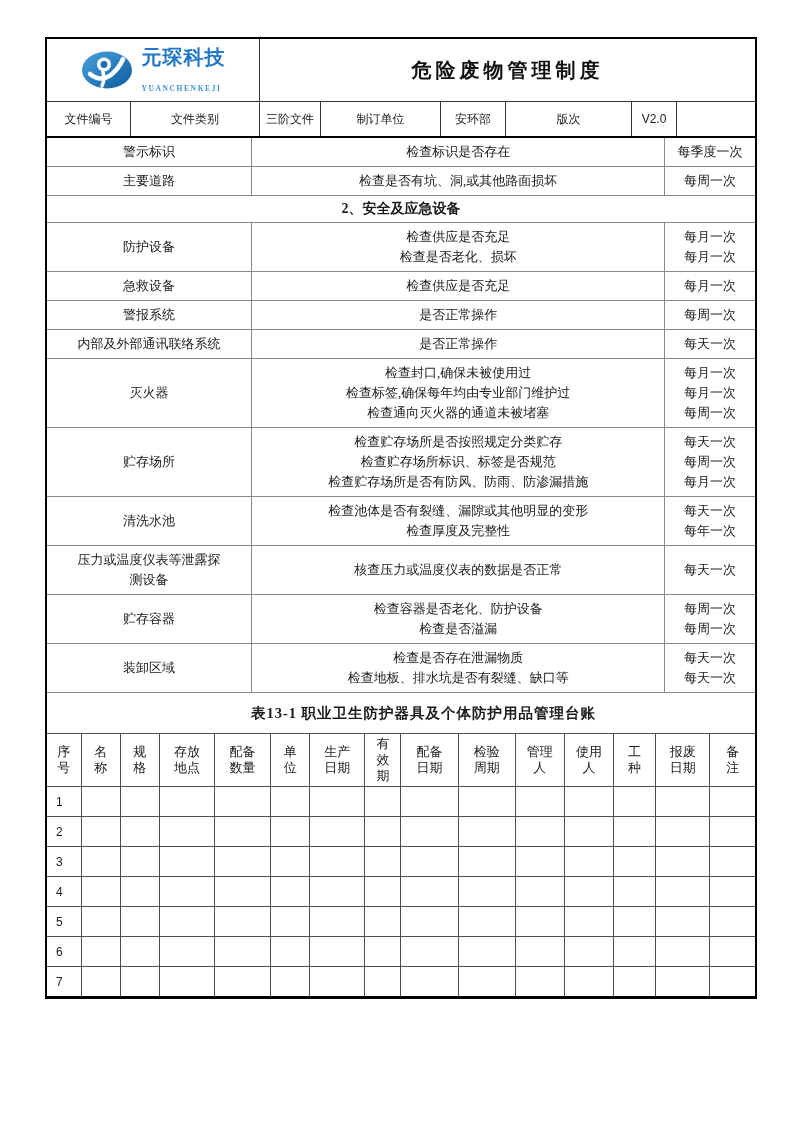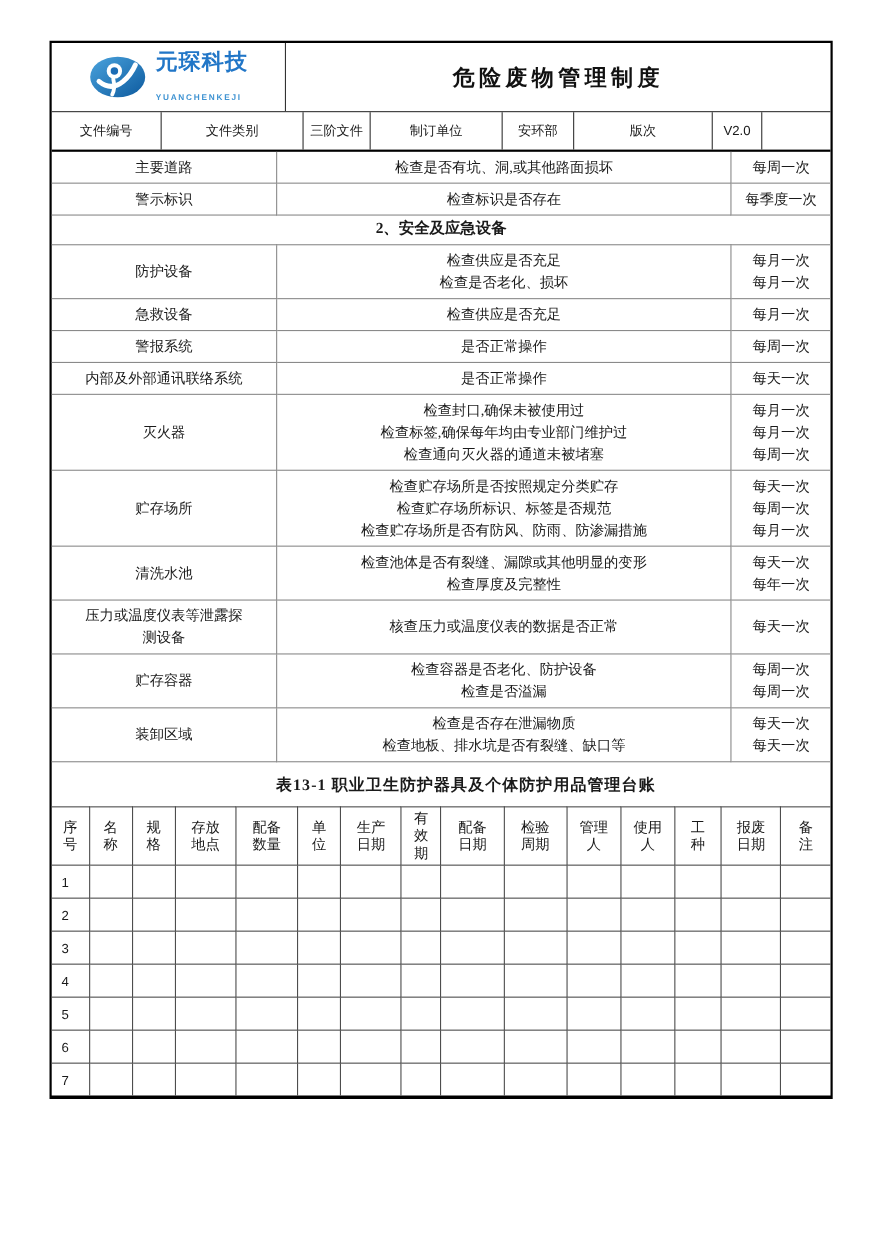--- a/index.html
+++ b/index.html
@@ -17,36 +17,36 @@
   .logo-cell{
     width:213px;box-sizing:border-box;border-right:1px solid #333;
     display:flex;align-items:center;justify-content:center;gap:7px;
   }
   .logo-text{display:flex;flex-direction:column;line-height:1;}
   .brand-cn{
     font-family:"Liberation Sans","DejaVu Sans",sans-serif;font-weight:bold;
     font-size:20px;color:#2176c7;letter-spacing:1px;
   }
   .brand-en{
-    font-family:Liberation Sans, sans-serif;font-weight:bold;
+    font-family:Liberation Serif, serif;font-weight:bold;
     font-size:7.5px;color:#3f93d2;letter-spacing:1.6px;margin-top:18px;
   }
   .title-cell{
     flex:1;display:flex;align-items:center;justify-content:center;
     font-size:20px;font-weight:bold;letter-spacing:4px;color:#111;
   }
   
   .info-row{display:flex;height:34px;border-bottom:2px solid #000;font-size:12px;}
   .info-cell{
     box-sizing:border-box;border-right:1px solid #333;
     display:flex;align-items:center;justify-content:center;text-align:center;
     overflow:hidden;white-space:nowrap;
   }
   .info-cell.sans{font-family:"Liberation Sans","DejaVu Sans",sans-serif;font-size:12px;}
-  .info-cell:nth-child(1){width:100px;}
+  .info-cell:nth-child(1){width:84px;}
   .info-cell:nth-child(2){width:129px;}
   .info-cell:nth-child(3){width:61px;}
   .info-cell:nth-child(4){width:120px;}
   .info-cell:nth-child(5){width:65px;}
   .info-cell:nth-child(6){width:126px;}
   .info-cell:nth-child(7){width:45px;}
   .info-cell:nth-child(8){flex:1;border-right:none;}
   
   .tbl1{width:100%;border-collapse:collapse;table-layout:fixed;font-size:13px;}
   .tbl1 td{
@@ -117,35 +117,35 @@
   </div>
 
   <table class="tbl1">
     <colgroup>
       <col style="width:204px">
         <col style="width:412px">
         <col style="width:90px">
     </colgroup>
     <tbody>
         <tr>
+          <td class="item-cell">警示标识</td>
+          <td class="check-cell">
+            <div class="line">检查标识是否存在</div>
+          </td>
+          <td class="freq-cell">
+            <div class="line">每季度一次</div>
+          </td>
+        </tr>
+        <tr>
           <td class="item-cell">主要道路</td>
           <td class="check-cell">
             <div class="line">检查是否有坑、洞,或其他路面损坏</div>
           </td>
           <td class="freq-cell">
             <div class="line">每周一次</div>
-          </td>
-        </tr>
-        <tr>
-          <td class="item-cell">警示标识</td>
-          <td class="check-cell">
-            <div class="line">检查标识是否存在</div>
-          </td>
-          <td class="freq-cell">
-            <div class="line">每季度一次</div>
           </td>
         </tr>
         <tr>
           <td class="section-cell" colspan="3">2、安全及应急设备</td>
         </tr>
         <tr>
           <td class="item-cell">防护设备</td>
           <td class="check-cell">
             <div class="line">检查供应是否充足</div>
             <div class="line">检查是否老化、损坏</div>

